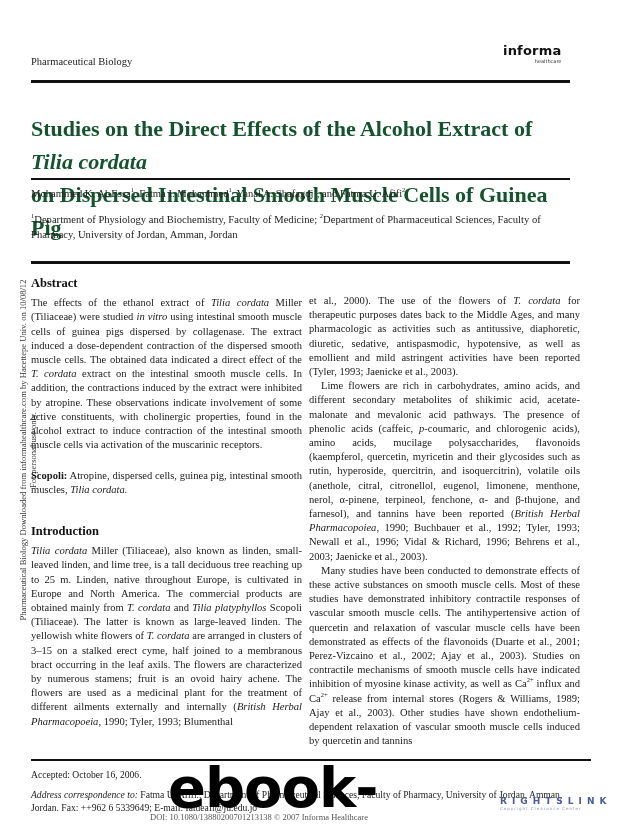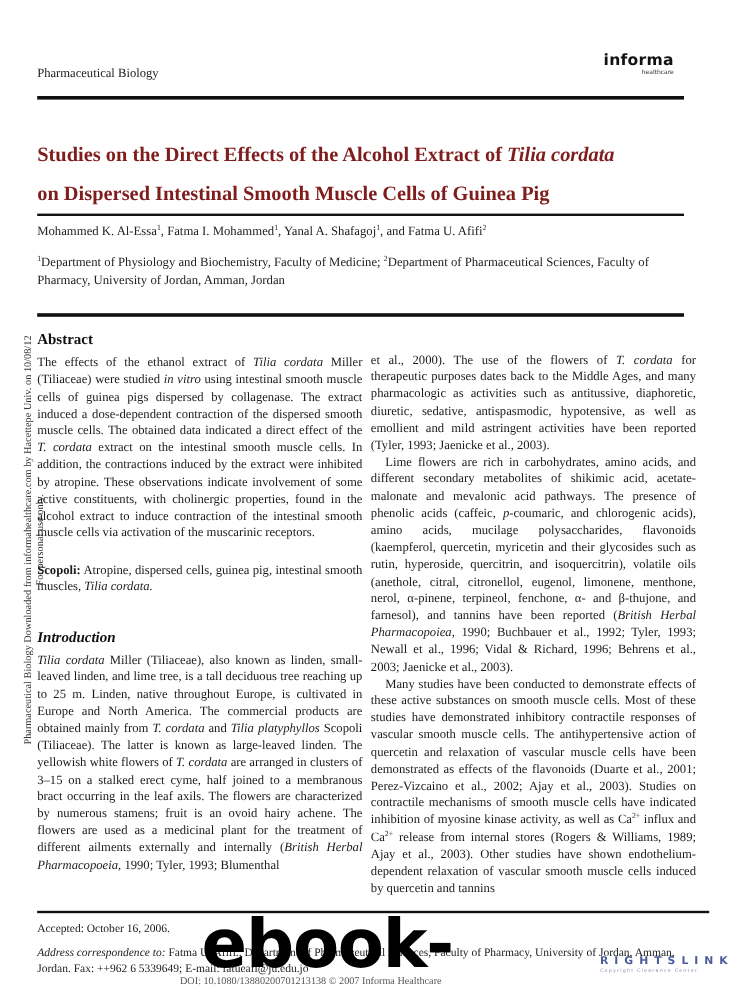--- a/index.html
+++ b/index.html
@@ -4,21 +4,21 @@
   <style>
     html, body { margin: 0; padding: 0; background: #ffffff; }
     body { width: 619px; height: 825px; position: relative; overflow: hidden;
       font-family: "Liberation Serif", "DejaVu Serif", serif; color: #1a1a1a; }
     .abs { position: absolute; }
     .journal { left: 31px; top: 54px; font-size: 10.5px; line-height: 15px; color: #222; }
     .brand { left: 493px; top: 43px; text-align: right; margin-left: 10px; }
     .brand-name { font-family: "DejaVu Sans", sans-serif; font-size: 13px; font-weight: bold; color: #111; letter-spacing: 0.2px; line-height: 15px; }
     .brand-sub { font-family: "DejaVu Sans", sans-serif; font-size: 5px; color: #333; line-height: 7px; }
     .rule-thick { left: 31px; width: 539px; height: 3px; background: #111; }
-    .title { left: 31px; top: 112px; width: 545px; font-size: 17px; font-weight: bold; line-height: 33px; color: #7f1d1d; }
+    .title { left: 31px; top: 112px; width: 545px; font-size: 22px; font-weight: bold; line-height: 33px; color: #14532d; }
     .title i { font-weight: bold; }
     .authors { left: 31px; top: 188px; font-size: 10.6px; color: #222; }
     .affil { left: 31px; top: 212px; width: 540px; font-size: 10.6px; line-height: 15px; color: #222; }
     sup { font-size: 6.5px; line-height: 0; }
     .sidebar { left: 0; top: 240px; width: 36px; height: 420px; }
     .sidebar-text { position: absolute; left: 18px; top: 420px; transform-origin: 0 0; transform: rotate(-90deg);
       width: 420px; text-align: center; font-size: 8.6px; line-height: 10px; color: #333; }
     .col { width: 271px; font-size: 10.55px; line-height: 14.2px; text-align: justify; color: #1a1a1a; }
     .col p { margin: 0; }
     .col .indent { text-indent: 12px; }
@@ -69,21 +69,21 @@
 <div class="abs col left-col" style="top:276px;">
   <div class="h-sec" style="margin-bottom:6px;">Abstract</div>
   <p><span>The effects of the ethanol extract of </span><i>Tilia cordata</i><span> Miller (Tiliaceae) were studied </span><i>in vitro</i><span> using intestinal smooth muscle cells of guinea pigs dispersed by collagenase. The extract induced a dose-dependent contraction of the dispersed smooth muscle cells. The obtained data indicated a direct effect of the </span><i>T. cordata</i><span> extract on the intestinal smooth muscle cells. In addition, the contractions induced by the extract were inhibited by atropine. These observations indicate involvement of some active constituents, with cholinergic properties, found in the alcohol extract to induce contraction of the intestinal smooth muscle cells via activation of the muscarinic receptors.</span></p>
 </div>
 
 <div class="abs col left-col" style="top:469px;">
   <p><b>Scopoli:</b><span> Atropine, dispersed cells, guinea pig, intestinal smooth muscles, </span><i>Tilia cordata.</i></p>
 </div>
 
 <div class="abs col left-col" style="top:524px;">
-  <div class="h-sec" style="margin-bottom:6px;font-style:italic;">Introduction</div>
+  <div class="h-sec" style="margin-bottom:6px;">Introduction</div>
   <p><i>Tilia cordata</i><span> Miller (Tiliaceae), also known as linden, small-leaved linden, and lime tree, is a tall deciduous tree reaching up to 25 m. Linden, native throughout Europe, is cultivated in Europe and North America. The commercial products are obtained mainly from </span><i>T. cordata</i><span> and </span><i>Tilia platyphyllos</i><span> Scopoli (Tiliaceae). The latter is known as large-leaved linden. The yellowish white flowers of </span><i>T. cordata</i><span> are arranged in clusters of 3–15 on a stalked erect cyme, half joined to a membranous bract occurring in the leaf axils. The flowers are characterized by numerous stamens; fruit is an ovoid hairy achene. The flowers are used as a medicinal plant for the treatment of different ailments externally and internally (</span><i>British Herbal Pharmacopoeia</i><span>, 1990; Tyler, 1993; Blumenthal</span></p>
 </div>
 
 <div class="abs col right-col">
   <p><span>et al., 2000). The use of the flowers of </span><i>T. cordata</i><span> for therapeutic purposes dates back to the Middle Ages, and many pharmacologic as activities such as antitussive, diaphoretic, diuretic, sedative, antispasmodic, hypotensive, as well as emollient and mild astringent activities have been reported (Tyler, 1993; Jaenicke et al., 2003).</span></p>
   <p class="indent"><span>Lime flowers are rich in carbohydrates, amino acids, and different secondary metabolites of shikimic acid, acetate-malonate and mevalonic acid pathways. The presence of phenolic acids (caffeic, </span><i>p</i><span>-coumaric, and chlorogenic acids), amino acids, mucilage polysaccharides, flavonoids (kaempferol, quercetin, myricetin and their glycosides such as rutin, hyperoside, quercitrin, and isoquercitrin), volatile oils (anethole, citral, citronellol, eugenol, limonene, menthone, nerol, α-pinene, terpineol, fenchone, α- and β-thujone, and farnesol), and tannins have been reported (</span><i>British Herbal Pharmacopoiea</i><span>, 1990; Buchbauer et al., 1992; Tyler, 1993; Newall et al., 1996; Vidal &amp; Richard, 1996; Behrens et al., 2003; Jaenicke et al., 2003).</span></p>
   <p class="indent"><span>Many studies have been conducted to demonstrate effects of these active substances on smooth muscle cells. Most of these studies have demonstrated inhibitory contractile responses of vascular smooth muscle cells. The antihypertensive action of quercetin and relaxation of vascular muscle cells have been demonstrated as effects of the flavonoids (Duarte et al., 2001; Perez-Vizcaino et al., 2002; Ajay et al., 2003). Studies on contractile mechanisms of smooth muscle cells have indicated inhibition of myosine kinase activity, as well as Ca</span><sup>2+</sup><span> influx and Ca</span><sup>2+</sup><span> release from internal stores (Rogers &amp; Williams, 1989; Ajay et al., 2003). Other studies have shown endothelium-dependent relaxation of vascular smooth muscle cells induced by quercetin and tannins</span></p>
 </div>
 
 <div class="abs rule-thick" style="top:759px; width:560px; height:2px;"></div>

